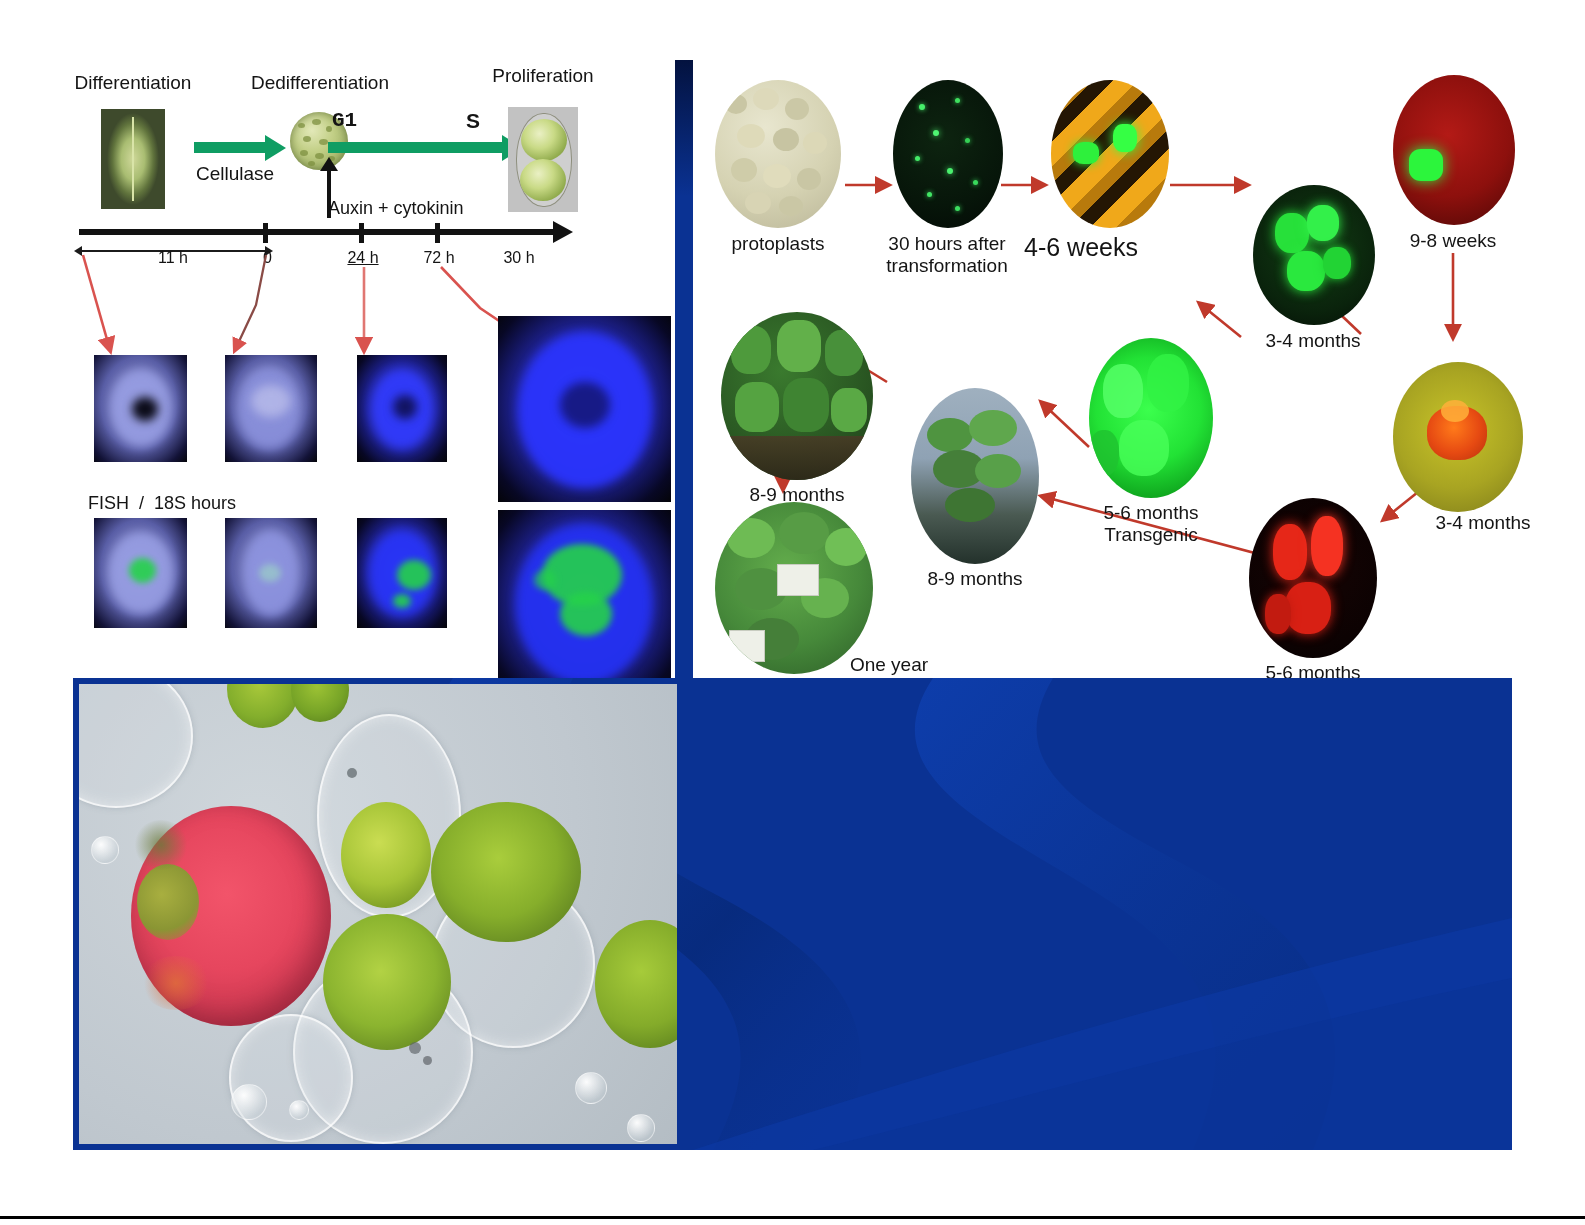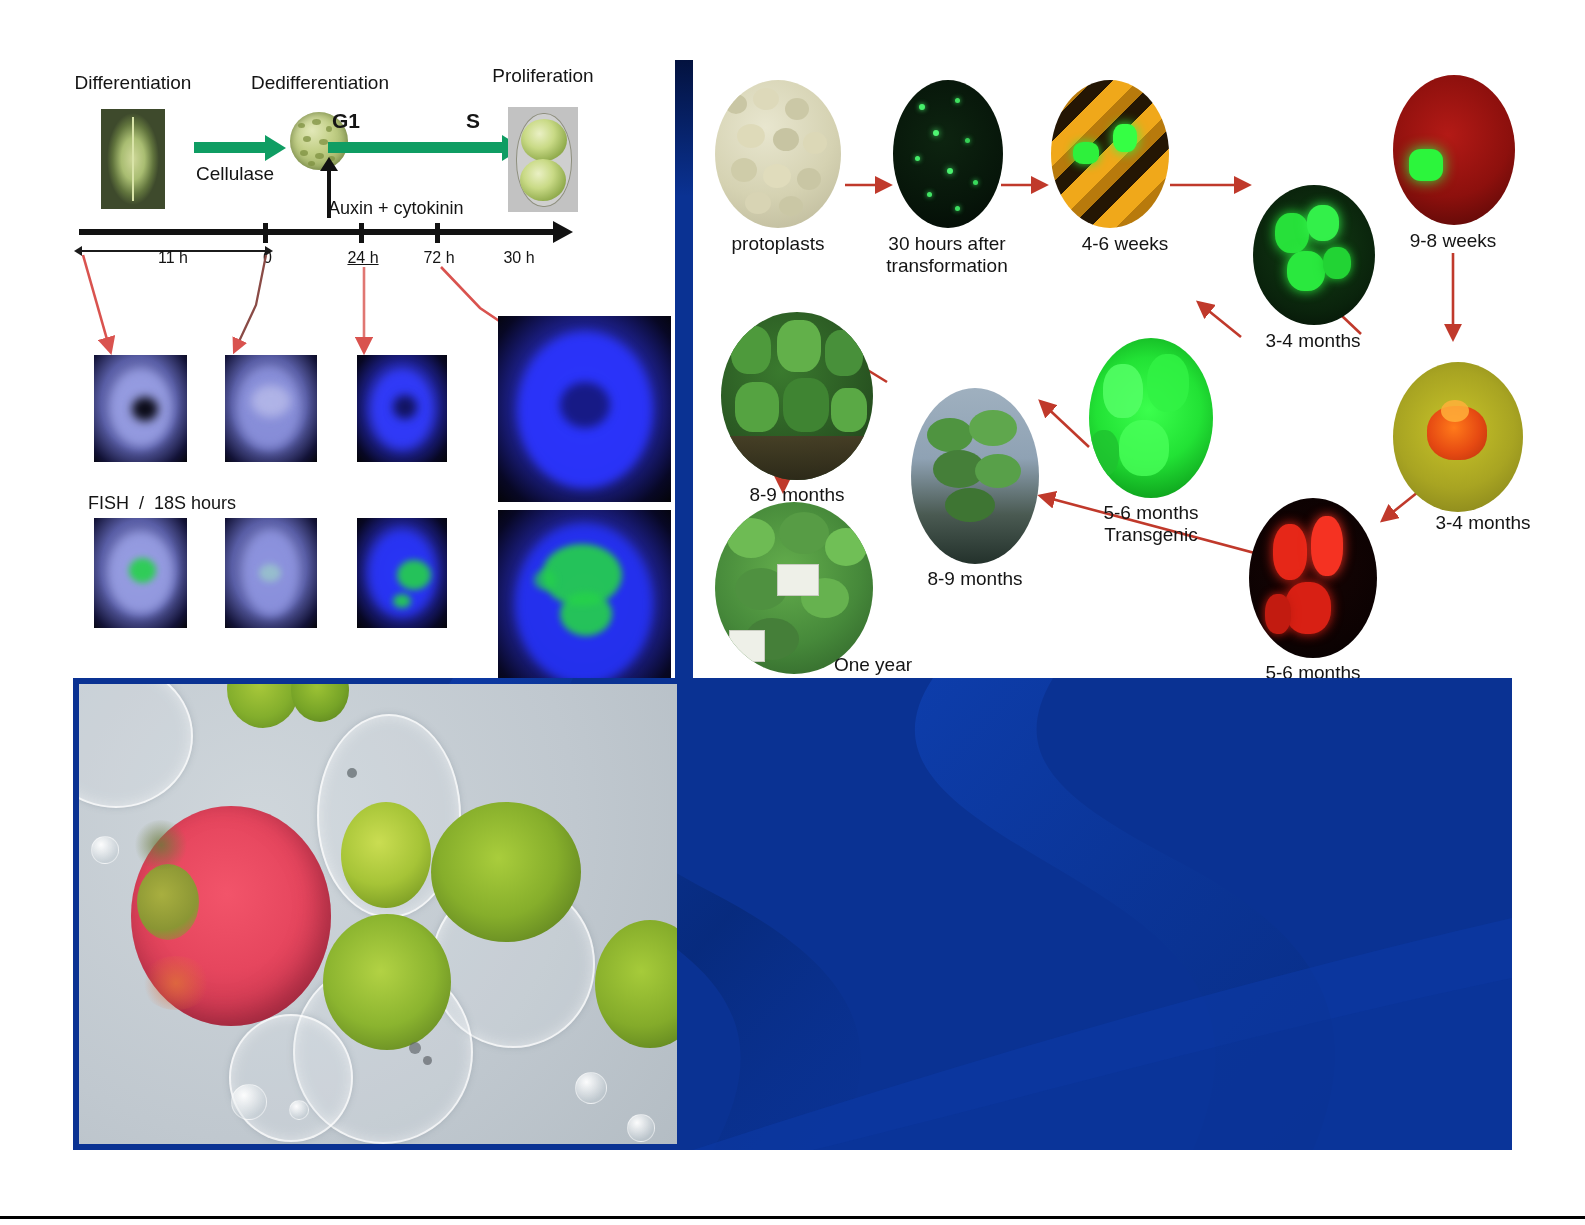--- a/index.html
+++ b/index.html
@@ -298,21 +298,21 @@
       <div class="speck" style="left:13px; top:24px; width:8px;  height:6px;"></div>
       <div class="speck" style="left:29px; top:27px; width:9px;  height:6px;"></div>
       <div class="speck" style="left:42px; top:30px; width:6px;  height:6px;"></div>
       <div class="speck" style="left:10px; top:38px; width:8px;  height:6px;"></div>
       <div class="speck" style="left:25px; top:41px; width:9px;  height:6px;"></div>
       <div class="speck" style="left:38px; top:44px; width:7px;  height:5px;"></div>
       <div class="speck" style="left:18px; top:49px; width:7px;  height:5px;"></div>
     </div>
 
     <div class="garrow" style="left:268px; top:92px; width:175px;"></div>
-    <div class="lbl" style="left:272px; top:59px; font-size:21px; font-weight:bold;">G1</div>
+    <div class="lbl" style="left:272px; top:59px; font-size:21px; font-weight:bold;font-family:Liberation Mono, monospace;">G1</div>
     <div class="lbl" style="left:406px; top:59px; font-size:21px; font-weight:bold;">S</div>
 
     <div id="auxin-arrow"></div>
     <div class="lbl" style="left:268px; top:148px; font-size:18px;">Auxin + cytokinin</div>
 
     <div id="proliferation-image">
       <div class="cellwall"></div>
       <div class="half" style="left:13px; top:12px;"></div>
       <div class="half" style="left:12px; top:52px;"></div>
     </div>
@@ -435,21 +435,21 @@
     <div class="lbl ctr" style="left:254px; top:183px; font-size:19px;">30 hours after
 transformation</div>
 
     <div class="disc" style="left:358px; top:30px; width:118px; height:148px;
          background:
            repeating-linear-gradient(135deg, #f0a81a 0 18px, #b87a0c 18px 30px, #241604 30px 44px),
            #e8a420;">
       <div style="position:absolute;left:22px;top:62px;width:26px;height:22px;border-radius:40%;background:#2ef03c;box-shadow:0 0 10px #2ef03c;"></div>
       <div style="position:absolute;left:62px;top:44px;width:24px;height:28px;border-radius:40%;background:#35ff44;box-shadow:0 0 12px #35ff44;"></div>
     </div>
-    <div class="lbl ctr" style="left:432px; top:183px; font-size:19px;">4-6 weeks</div>
+    <div class="lbl ctr" style="left:388px; top:183px; font-size:25px;">4-6 weeks</div>
 
     <div class="disc" style="left:700px; top:25px; width:122px; height:150px;
          background:radial-gradient(circle at 45% 40%, #b31a16 0%, #8d100d 55%, #4c0705 100%);">
       <div style="position:absolute;left:16px;top:74px;width:34px;height:32px;border-radius:35%;background:#2cf53c;box-shadow:0 0 14px #2cf53c;"></div>
     </div>
     <div class="lbl ctr" style="left:760px; top:180px; font-size:19px;">9-8 weeks</div>
 
     <div class="disc" style="left:560px; top:135px; width:122px; height:140px;
          background:radial-gradient(circle at 50% 45%, #123d14 0%, #0a230c 65%, #040d05 100%);">
       <div style="position:absolute;left:22px;top:28px;width:34px;height:40px;border-radius:45%;background:#27e03a;box-shadow:0 0 12px #27e03a;"></div>
@@ -496,21 +496,21 @@
          background:radial-gradient(circle at 45% 40%, #63ad4c 0%, #46893a 55%, #2c5c27 100%);">
       <div style="position:absolute;left:12px;top:16px;width:48px;height:40px;border-radius:50%;background:#6ebb54;"></div>
       <div style="position:absolute;left:64px;top:10px;width:50px;height:42px;border-radius:50%;background:#579c45;"></div>
       <div style="position:absolute;left:110px;top:26px;width:42px;height:38px;border-radius:50%;background:#70bf56;"></div>
       <div style="position:absolute;left:20px;top:66px;width:52px;height:42px;border-radius:50%;background:#4f9140;"></div>
       <div style="position:absolute;left:86px;top:76px;width:48px;height:40px;border-radius:50%;background:#66b24f;"></div>
       <div style="position:absolute;left:30px;top:116px;width:54px;height:42px;border-radius:50%;background:#457f39;"></div>
       <div style="position:absolute;left:62px;top:62px;width:40px;height:30px;background:#eef0e8;border:1px solid #c8ccc0;"></div>
       <div style="position:absolute;left:14px;top:128px;width:34px;height:30px;background:#eef0e8;border:1px solid #c8ccc0;"></div>
     </div>
-    <div class="lbl ctr" style="left:180px; top:604px; font-size:19px;">One year</div>
+    <div class="lbl ctr" style="left:196px; top:604px; font-size:19px;">One year</div>
 
     <div class="disc" style="left:700px; top:312px; width:130px; height:150px;
          background:radial-gradient(circle at 48% 45%, #c9c429 0%, #a8a422 55%, #7c7a1a 100%);">
       <div style="position:absolute;left:34px;top:44px;width:60px;height:54px;border-radius:45%;
            background:radial-gradient(circle at 45% 40%, #ff7a1a 0%, #e64a12 55%, #b9300c 100%);"></div>
       <div style="position:absolute;left:48px;top:38px;width:28px;height:22px;border-radius:50%;background:#ffb03a;opacity:.85;"></div>
     </div>
     <div class="lbl ctr" style="left:790px; top:462px; font-size:19px;">3-4 months</div>
 
     <div class="disc" style="left:556px; top:448px; width:128px; height:160px;

